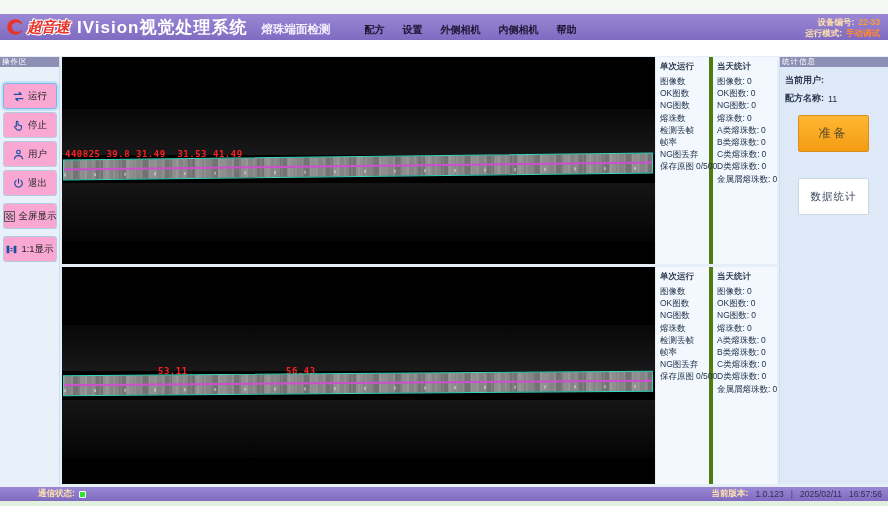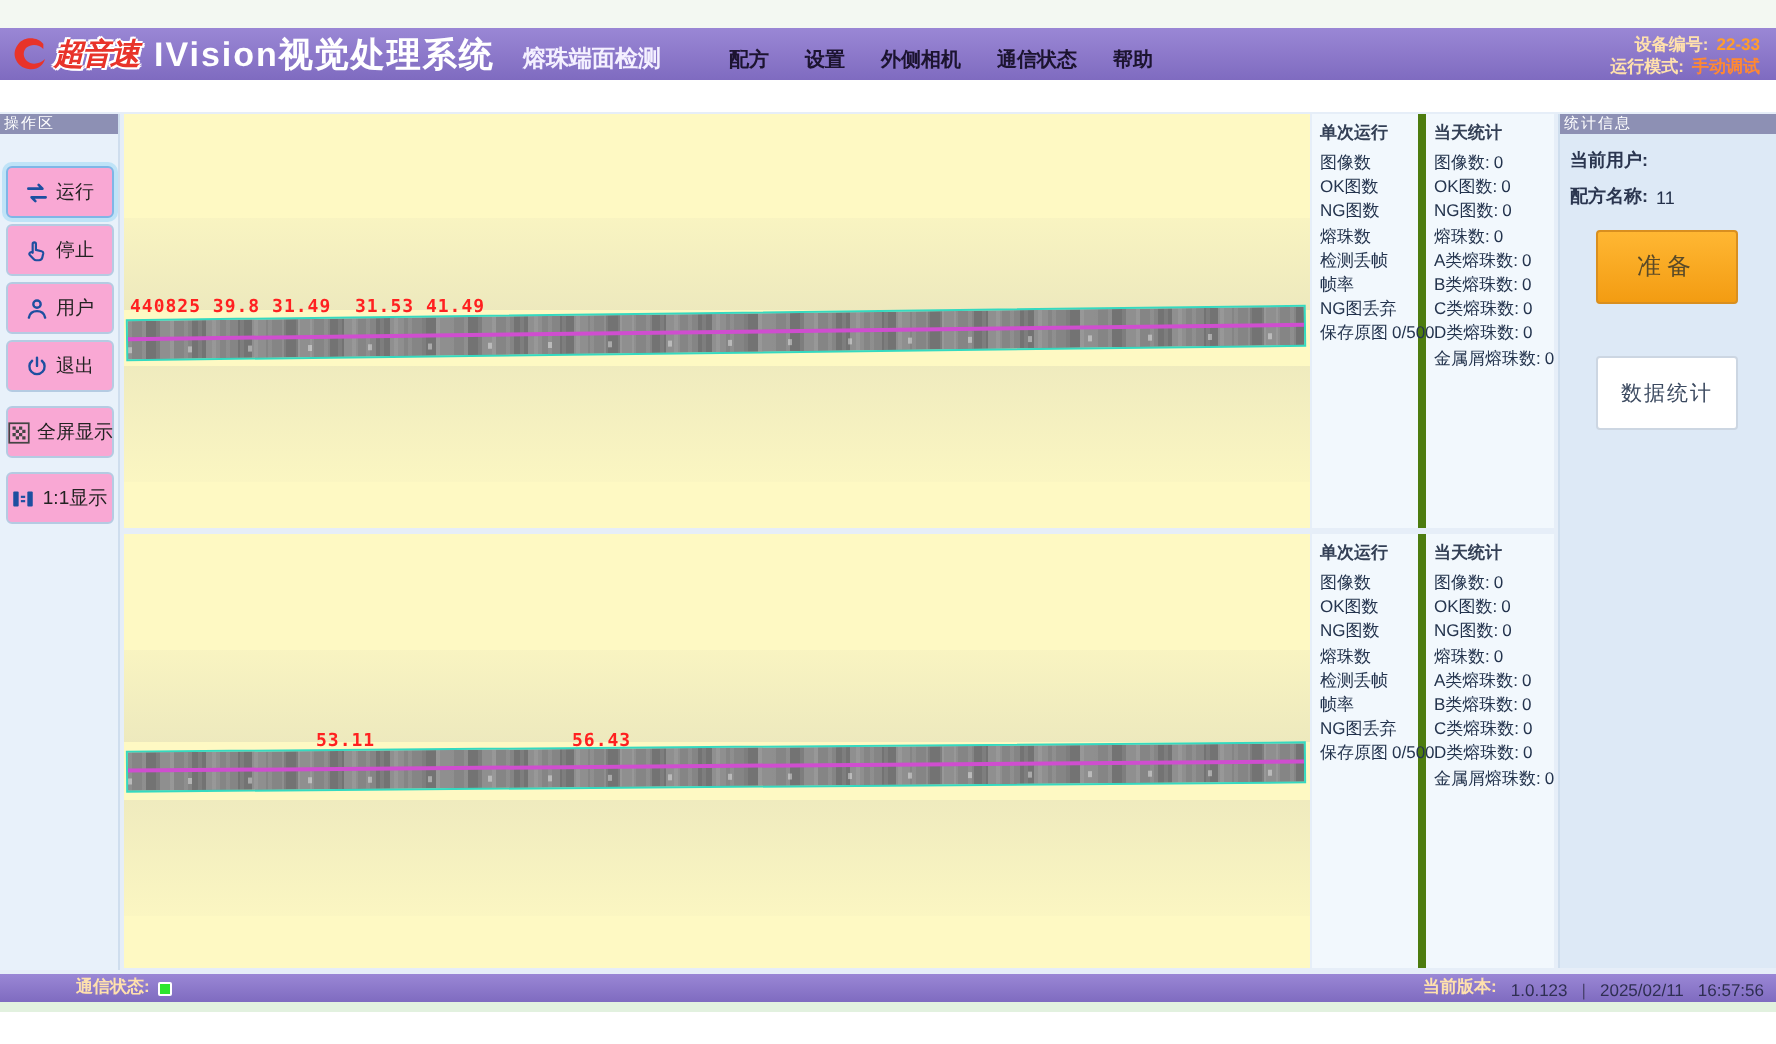--- a/index.html
+++ b/index.html
@@ -43,21 +43,21 @@
     padding-left:2px; letter-spacing:1px; }
   .side-btns { padding-top:16px; display:flex; flex-direction:column; align-items:center; gap:3px; }
   .sbtn { width:54px; height:26px; background:#f9a8d4; border:1px solid #b5cbe2; border-radius:3px;
     display:flex; align-items:center; justify-content:center; gap:3px; cursor:default; }
   .sbtn.focused { box-shadow:0 0 0 2px #bfe3f7; border-color:#7fb6e6; }
   .sbtn svg { width:13px; height:13px; flex:0 0 13px; }
   .sbtn .blabel { font-size:9.5px; color:#222; white-space:nowrap; }
   .sbtn.gap-top { margin-top:4px; }
 
   
-  .cam { position:absolute; left:62px; width:593px; background:#fef9c3; overflow:hidden; }
+  .cam { position:absolute; left:62px; width:593px; background:#000000; overflow:hidden; }
   .cam1 { top:57px; height:207px; }
   .cam2 { top:267px; height:217px; }
   .haze { position:absolute; left:0; right:0; }
   .haze.a { height:46px; background:linear-gradient(rgba(150,150,160,0.05),rgba(150,150,160,0.16)); }
   .haze.b { height:58px; background:linear-gradient(rgba(150,150,160,0.14),rgba(150,150,160,0.03)); }
   .strip { position:absolute; left:1px; right:2px; height:21px; border:1px solid #35d9c0;
     background:
       repeating-linear-gradient(90deg, rgba(255,255,255,0.08) 0 2px, transparent 2px 7px),
       repeating-linear-gradient(90deg, #858585 0 9px, #737373 9px 16px, #8f8f8f 16px 23px),
       linear-gradient(#9a9a9a,#6f6f6f); }
@@ -99,21 +99,21 @@
     font-size:10.5px; color:#3c4a60; display:flex; align-items:center; justify-content:center;
     letter-spacing:1px; cursor:default; }
 
   
   .statusbar { position:absolute; left:0; top:487px; width:888px; height:14px;
     background:linear-gradient(#9a87d5,#7f6bc0); display:flex; align-items:center;
     padding:0 6px; font-size:8.5px; }
   .statusbar .gold { color:#ffe1ad; font-weight:bold;margin-left:32px; }
   .led { width:7px; height:7px; background:#2ee62e; border:1px solid #ffffff; border-radius:1px;
     margin-left:4px; }
-  .sb-right { margin-left:auto; display:flex; align-items:flex-end; gap:7px; }
+  .sb-right { margin-left:auto; display:flex; align-items:center; gap:7px; }
   .sb-right .dim { color:#2f2f52; }
   .sb-right .sep { color:#4a4370; }
   .bottom-strip { position:absolute; left:0; top:501px; width:888px; height:5px; background:#e2f1df; }
 </style>
 </head>
 <body>
 
 <div class="screen">
 
   <div class="os-top"></div>
@@ -137,21 +137,21 @@
           <path d="M20 6C17 2 9 1 5 6c-5 6-1 14 6 15 5 1 9-2 10-6-3 3-8 4-11 1C7 13 8 8 12 7c3-1 6 0 8 2z" fill="#e8332a"></path>
         </svg>
       <span class="logo-text">超音速</span>
       <span class="app-title">IVision视觉处理系统</span>
       <span class="subtitle">熔珠端面检测</span>
     </div>
     <nav class="menus">
       <span>配方</span>
       <span>设置</span>
       <span>外侧相机</span>
-      <span>通信状态</span>
+      <span>内侧相机</span>
       <span>帮助</span>
     </nav>
     <div class="devinfo">
       <div class="row">
         <span class="lbl">设备编号:</span>
         <span class="val">22-33</span>
       </div>
       <div class="row">
         <span class="lbl">运行模式:</span>
         <span class="val mode">手动调试</span>

